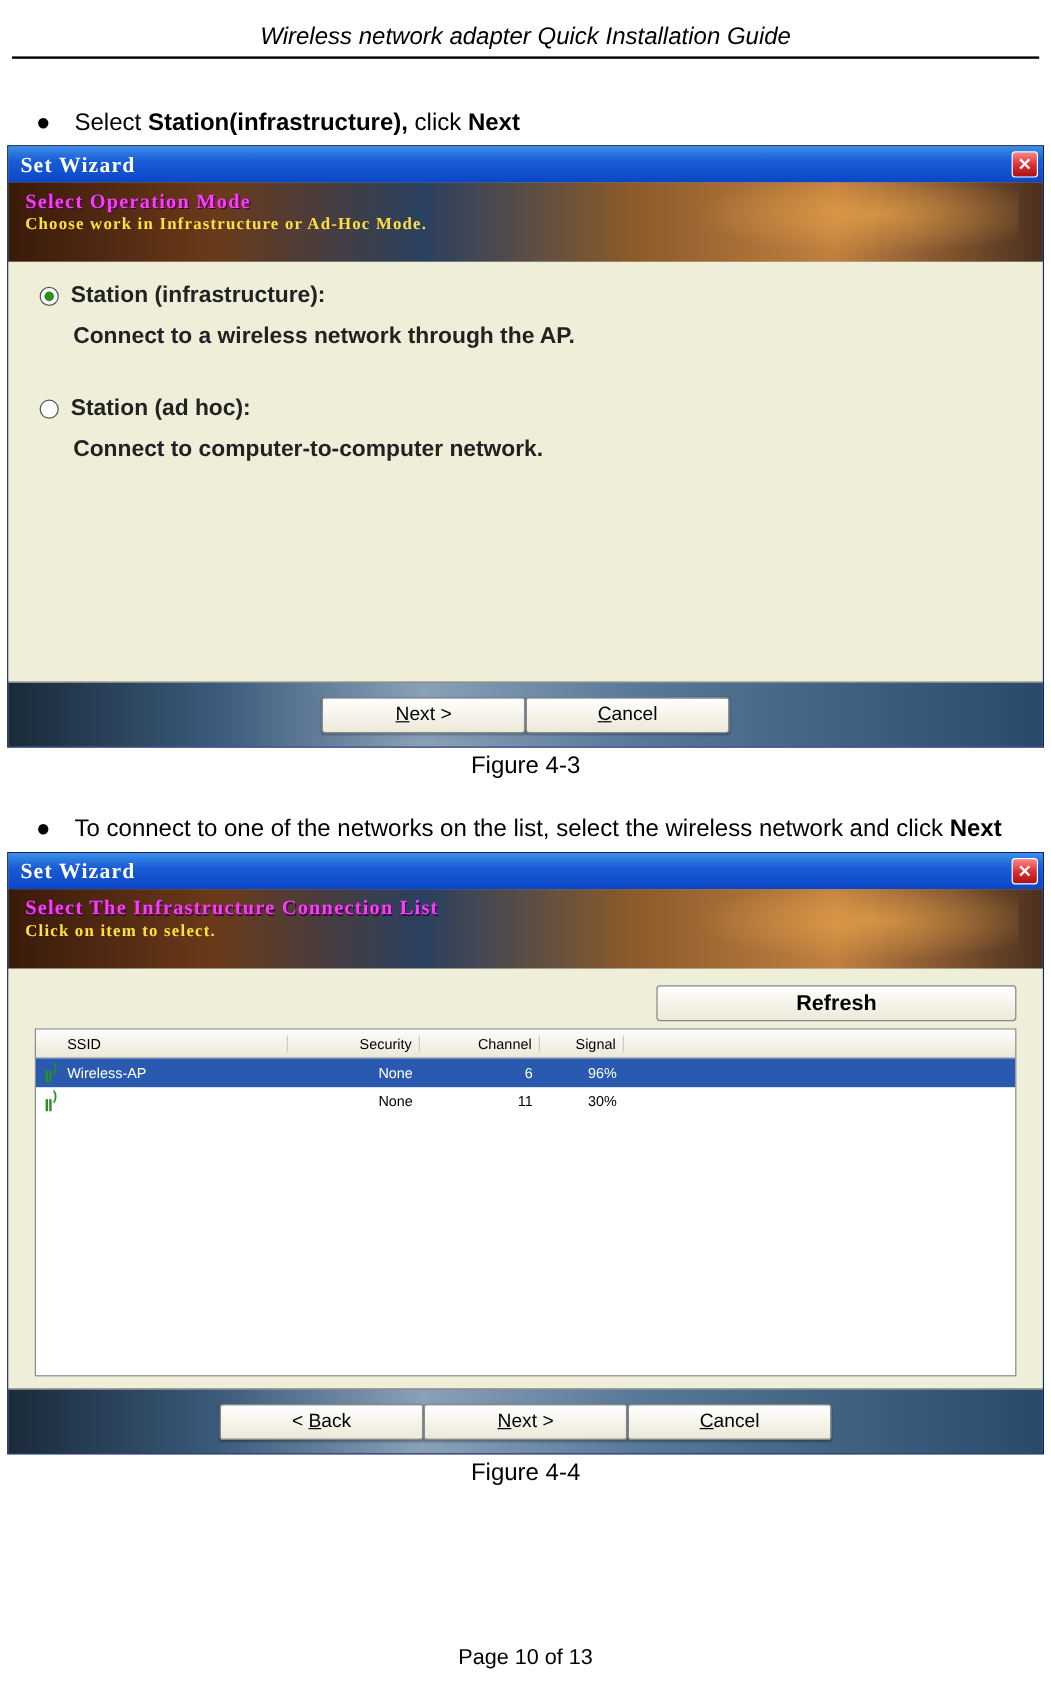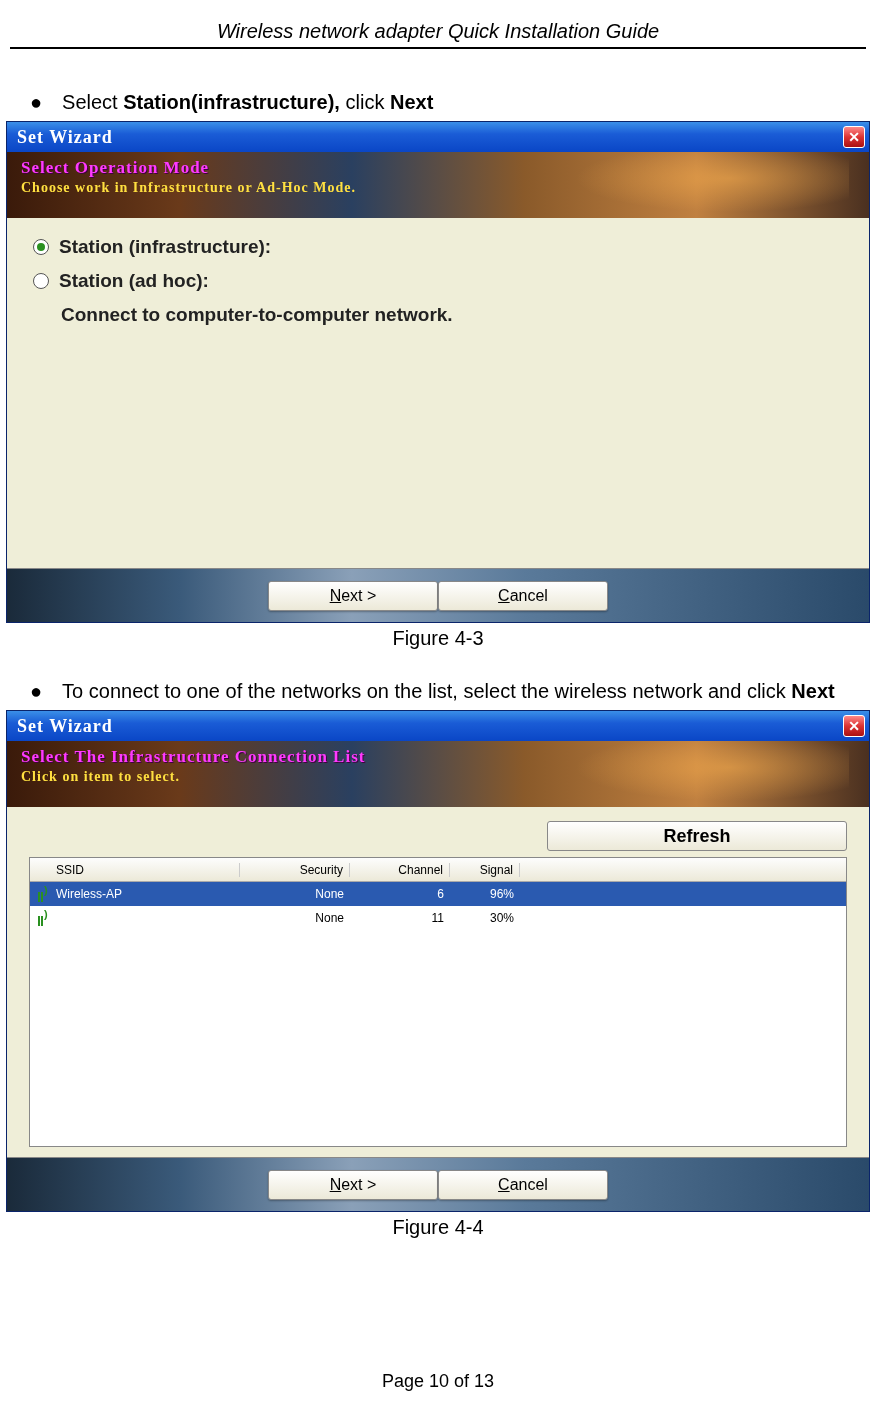--- a/index.html
+++ b/index.html
@@ -281,20 +281,21 @@
     </div>
     <div class="banner">
       <div class="banner-title">Select Operation Mode</div>
       <div class="banner-sub">Choose work in Infrastructure or Ad-Hoc Mode.</div>
     </div>
     <div class="dlg-body dlg1-body">
       <div class="radio-row">
         <span class="radio checked"></span>
         <span class="radio-label">Station (infrastructure):</span>
       </div>
+      <div class="radio-desc">Connect to a wireless network through the AP.</div>
 
       <div class="radio-row">
         <span class="radio"></span>
         <span class="radio-label">Station (ad hoc):</span>
       </div>
       <div class="radio-desc">Connect to computer-to-computer network.</div>
     </div>
     <div class="footer-bar">
       <div class="win-btn">
           <span><span class="ul">N</span><span>ext &gt;</span></span>
@@ -352,20 +353,23 @@
               <div class="col-sec">None</div>
               <div class="col-ch">11</div>
               <div class="col-sig">30%</div>
               <div></div>
             </div>
           </div>
       </div>
     </div>
     <div class="footer-bar">
       <div class="win-btn">
+          <span>&lt; <span class="ul">B</span>ack</span>
+        </div>
+      <div class="win-btn">
           <span><span class="ul">N</span>ext &gt;</span>
         </div>
       <div class="win-btn">
           <span><span class="ul">C</span>ancel</span>
         </div>
     </div>
   </div>
   <div class="figure-cap">Figure 4-4</div>
 </div>
 

